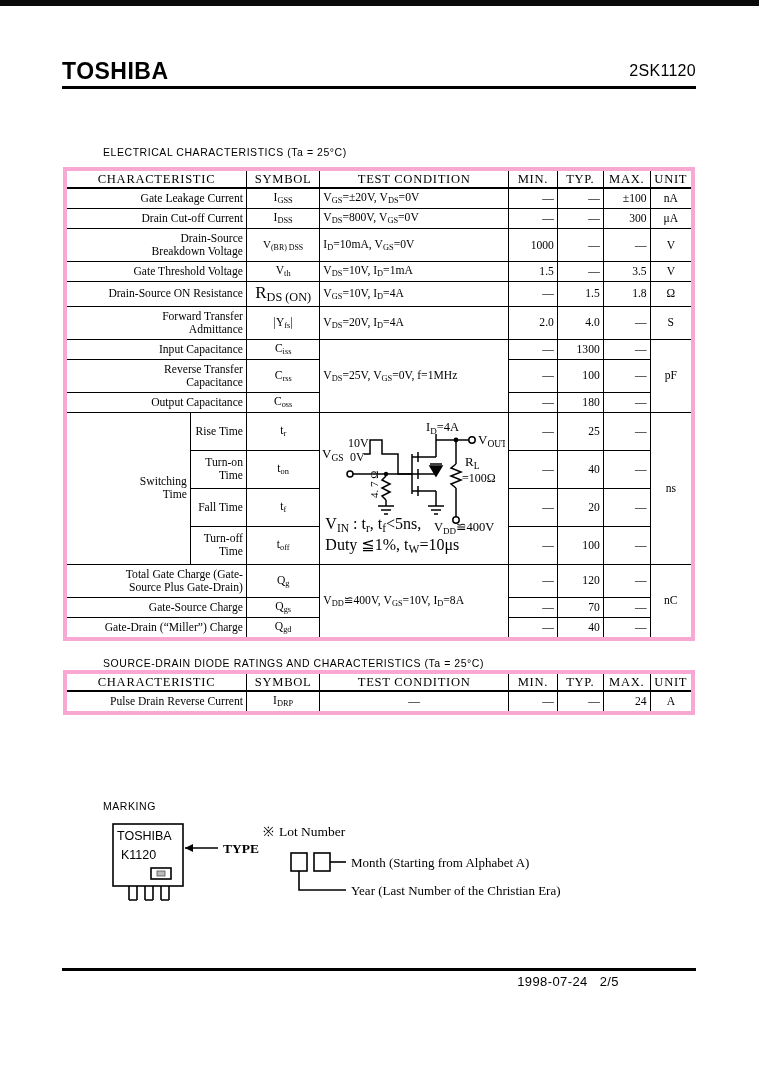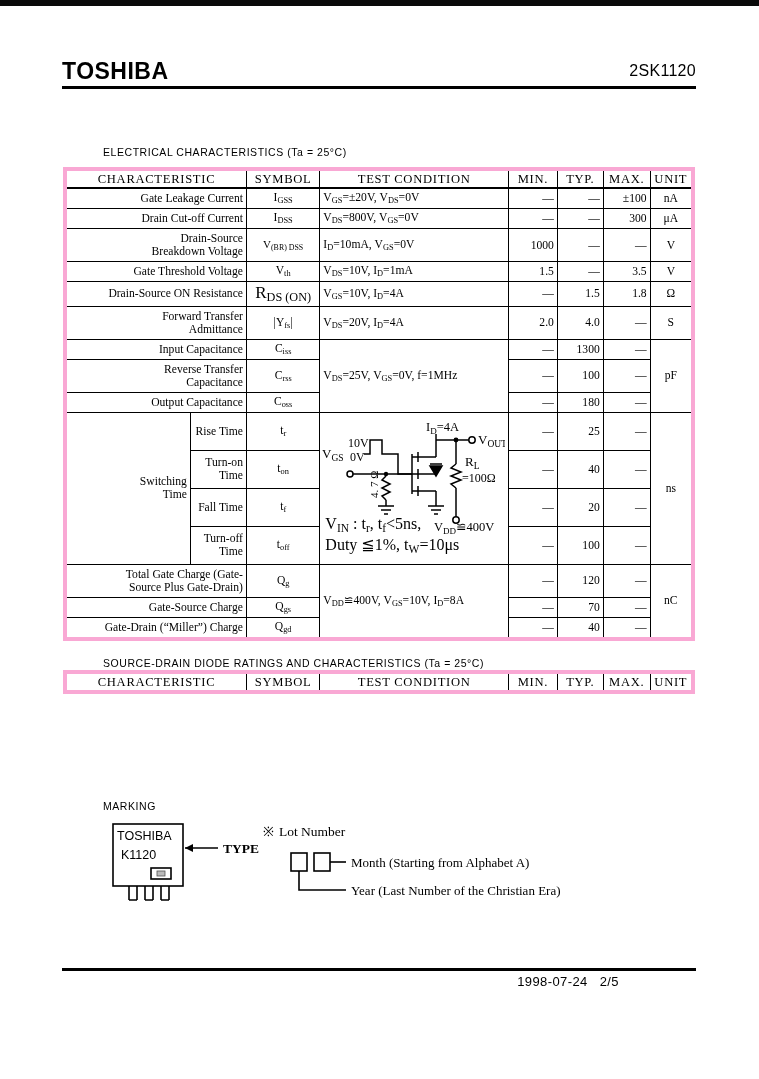--- a/index.html
+++ b/index.html
@@ -427,20 +427,29 @@
     <tbody>
       <tr class="thead">
         <td>CHARACTERISTIC</td>
         <td>SYMBOL</td>
         <td>TEST CONDITION</td>
         <td>MIN.</td>
         <td>TYP.</td>
         <td>MAX.</td>
         <td>UNIT</td>
       </tr>
+      <tr class="r-norm">
+        <td class="lbl">Pulse Drain Reverse Current</td>
+        <td class="sym"><span>I</span><sub>DRP</sub></td>
+        <td class="ctr">—</td>
+        <td class="num">—</td>
+        <td class="num">—</td>
+        <td class="num">24</td>
+        <td class="unit">A</td>
+      </tr>
     </tbody>
   </table>
 
   <div class="caption" id="cap-marking">MARKING</div>
 
   <div class="marking">
     <svg width="600" height="90" viewBox="0 0 600 90">
       <g stroke="#000" stroke-width="1.6" fill="none">
 
         <rect x="50" y="6" width="70" height="62"></rect>

